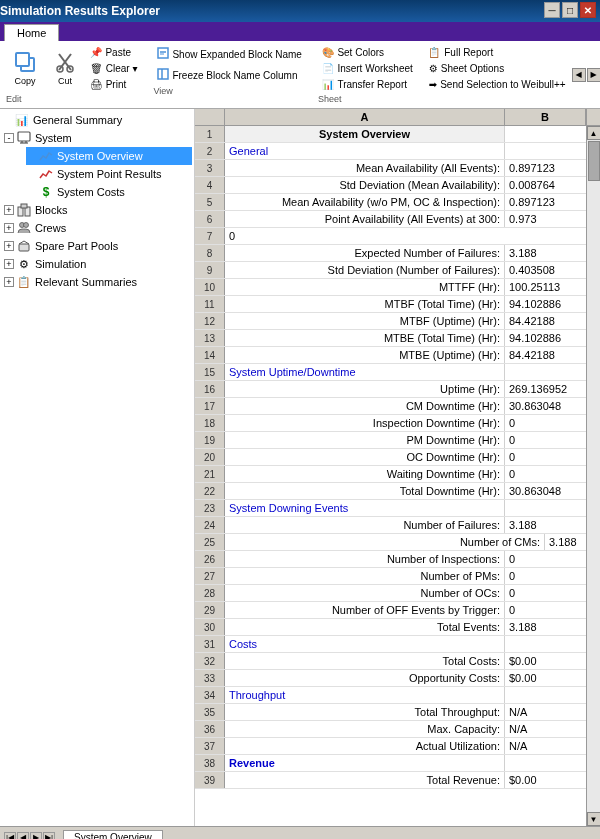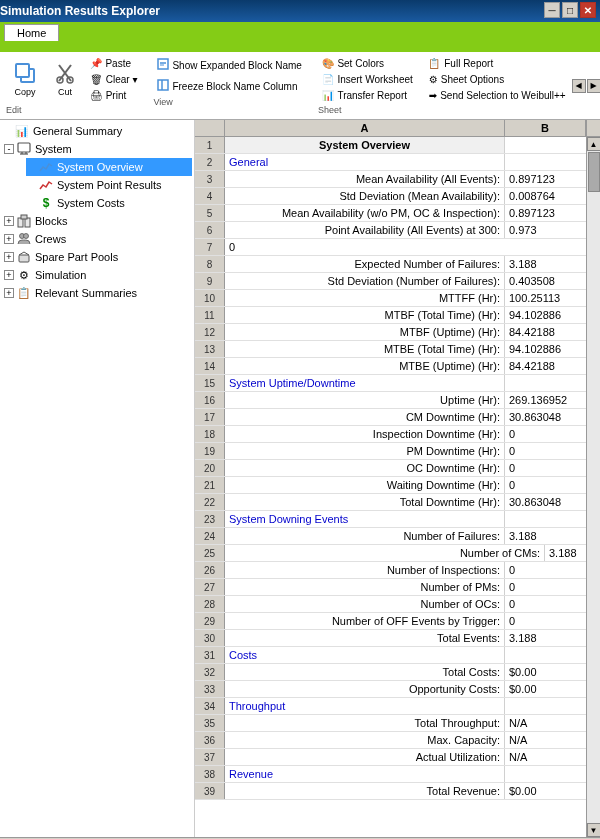--- a/index.html
+++ b/index.html
@@ -28,21 +28,21 @@
     .tb-btn {
       width: 16px; height: 16px;
       display: flex; align-items: center; justify-content: center;
       font-size: 10px; font-weight: bold; cursor: pointer; border: 1px solid #999;
     }
     .tb-btn.min { background: #d4d0c8; color: #000; }
     .tb-btn.max { background: #d4d0c8; color: #000; }
     .tb-btn.close { background: #c0392b; color: white; border-color: #a93226; }
 
     
-    .tab-bar { background: #84cc16; padding: 2px 4px 11px; display: flex; }
+    .tab-bar { background: #4c1d95; padding: 2px 4px 0; display: flex; }
     .tab { background: #d4d0c8; border: 1px solid #999; border-bottom: none; padding: 2px 12px; font-size: 11px; cursor: pointer; }
     .tab.active { background: white; }
 
     
     .ribbon { background: white; border-bottom: 1px solid #aaa; padding: 4px 6px; display: flex; gap: 2px; }
     .ribbon-group-label { font-size: 9px; color: #555; margin-top: 2px; }
     .ribbon-btn-large { display: flex; flex-direction: column; align-items: center; cursor: pointer; padding: 2px 4px; border: 1px solid transparent; min-width: 36px; }
     .ribbon-icon-large { width: 28px; height: 28px; display: flex; align-items: center; justify-content: center; font-size: 18px; }
     .ribbon-btn-label { font-size: 9px; text-align: center; }
     .ribbon-btn-small { display: flex; align-items: center; gap: 3px; cursor: pointer; padding: 1px 3px; border: 1px solid transparent; font-size: 10px; white-space: nowrap; }
@@ -505,21 +505,21 @@
             <div class="cell-a" style="justify-content: flex-end;">Max. Capacity:</div>
             <div class="cell-b">N/A</div>
           </div>
           <div class="sheet-row">
             <div class="row-num">37</div>
             <div class="cell-a" style="justify-content: flex-end;">Actual Utilization:</div>
             <div class="cell-b">N/A</div>
           </div>
           <div class="sheet-row">
             <div class="row-num">38</div>
-            <div class="cell-a" style="color: rgb(0, 0, 204);">Revenue</div>
+            <div class="cell-a" style="color: rgb(0, 0, 204); font-weight: bold;">Revenue</div>
             <div class="cell-b"></div>
           </div>
           <div class="sheet-row">
             <div class="row-num">39</div>
             <div class="cell-a" style="justify-content: flex-end;">Total Revenue:</div>
             <div class="cell-b">$0.00</div>
           </div>
         </div>
 
       <div class="vertical-scroll">

